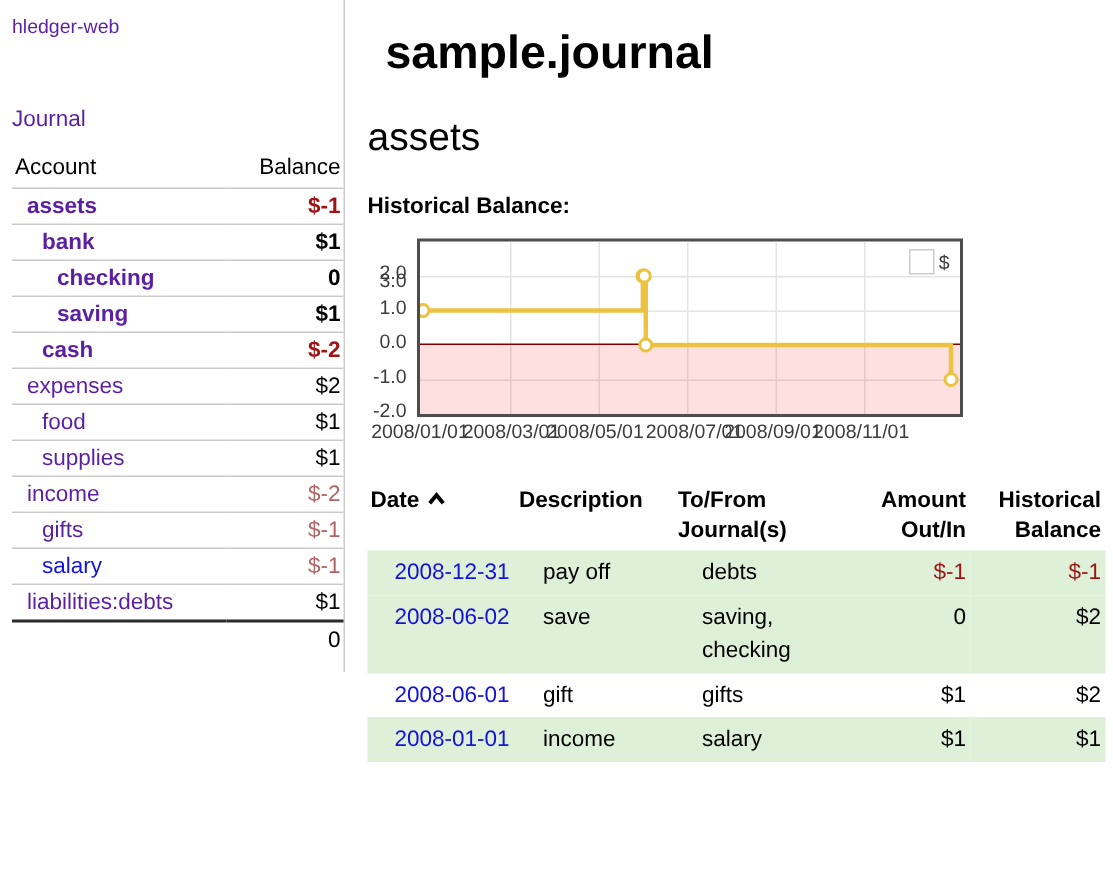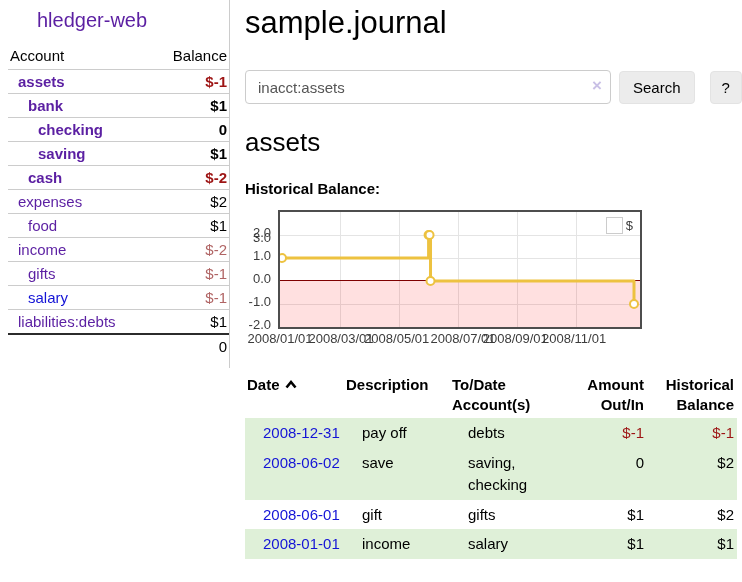--- a/index.html
+++ b/index.html
@@ -6,38 +6,38 @@
   body{
     width:742px;height:582px;overflow:hidden;
     font-family:"Liberation Sans","DejaVu Sans",sans-serif;
     color:#000;font-size:15px;
     -webkit-font-smoothing:antialiased;
   }
   .app{display:flex;align-items:flex-start;width:742px;}
 
   
   .sidebar{width:232px;box-sizing:border-box;padding:9px 0 10px 8px;border-right:1px solid var(--divider);}
-  .app-title{color:var(--purple);font-size:20px;text-decoration:none;display:inline-block;cursor:pointer;margin-left:29px;}
+  .app-title{color:var(--purple);font-size:13px;text-decoration:none;display:inline-block;cursor:pointer;}
   .nav{margin-top:45px;}
   .nav a{color:var(--purple);text-decoration:none;cursor:pointer;}
   table.accounts{border-collapse:collapse;width:221px;margin-top:13px;font-size:15px;}
   table.accounts th{font-weight:normal;text-align:left;padding:2px 0 5px 2px;}
   table.accounts th.bal{text-align:right;padding-right:2px;}
   table.accounts td{border-top:1px solid #ccc;padding:3px 0;height:17px;}
   table.accounts td.bal{text-align:right;padding-right:2px;white-space:nowrap;}
   table.accounts tr.bold td{font-weight:bold;}
   table.accounts a{color:var(--purple);text-decoration:none;cursor:pointer;}
   table.accounts a.blue{color:var(--blue);}
   .tone-strong-negative{color:var(--negStrong);}
   .tone-faded-negative{color:var(--negFaded);}
   table.accounts tr.total td{border-top:2px solid #2b2b2b;font-weight:normal;}
 
   
   .main{flex:1;padding:4px 7px 0 15px;box-sizing:border-box;}
-  h1.page-title{font-size:31px;font-weight:400;margin:0;line-height:1.2;letter-spacing:0;}
+  h1.page-title{font-size:31px;font-weight:700;margin:12px;line-height:1.2;letter-spacing:0;}
   .search-row{margin-top:29px;display:flex;align-items:center;}
   .search-box{position:relative;width:366px;}
   .search-box input{
     width:100%;box-sizing:border-box;height:34px;border:1px solid #ccc;border-radius:4px;
     padding:6px 26px 6px 12px;font-size:15px;color:#555;outline:none;
     font-family:"Liberation Sans","DejaVu Sans",sans-serif;
   }
   .clear-x{position:absolute;right:9px;top:7px;color:#c9c0e6;font-size:17px;font-weight:bold;cursor:pointer;line-height:1.1;}
   .btn{
     margin-left:8px;background:#ececec;border:1px solid #e3e3e3;border-radius:4px;
@@ -80,20 +80,23 @@
   col.c-date{width:99px;} col.c-desc{width:106px;} col.c-acct{width:116px;}
   col.c-amt{width:81px;} col.c-bal{width:90px;}
 </style>
 </head>
 <body>
 
 <div class="app">
 
   <aside class="sidebar">
     <a class="app-title">hledger-web</a>
+    <div class="nav">
+      <a>Journal</a>
+    </div>
     <table class="accounts">
       <thead>
         <tr>
           <th>Account</th>
           <th class="bal">Balance</th>
         </tr>
       </thead>
       <tbody id="accounts-body">
           <tr class="bold">
             <td style="padding-left: 10px;"><a>assets</a></td>
@@ -114,20 +117,24 @@
           <tr class="bold">
             <td style="padding-left: 20px;"><a>cash</a></td>
             <td class="bal tone-strong-negative">$-2</td>
           </tr>
           <tr>
             <td style="padding-left: 10px;"><a>expenses</a></td>
             <td class="bal tone-normal">$2</td>
           </tr>
           <tr>
             <td style="padding-left: 20px;"><a>food</a></td>
+            <td class="bal tone-normal">$1</td>
+          </tr>
+          <tr>
+            <td style="padding-left: 20px;"><a>supplies</a></td>
             <td class="bal tone-normal">$1</td>
           </tr>
           <tr>
             <td style="padding-left: 10px;"><a>income</a></td>
             <td class="bal tone-faded-negative">$-2</td>
           </tr>
           <tr>
             <td style="padding-left: 20px;"><a>gifts</a></td>
             <td class="bal tone-faded-negative">$-1</td>
           </tr>
@@ -145,28 +152,20 @@
           <td></td>
           <td class="bal">0</td>
         </tr>
       </tfoot>
     </table>
   </aside>
 
   <main class="main">
     <h1 class="page-title">sample.journal</h1>
 
-    <div class="search-row">
-      <div class="search-box">
-        <input type="text" value="inacct:assets" style="">
-        <span class="clear-x">×</span>
-      </div>
-      <button class="btn">Search</button>
-      <button class="btn help">?</button>
-    </div>
 
     <h2 class="acct-heading">assets</h2>
     <div class="chart-title">Historical Balance:</div>
 
     <div class="chart">
       <div id="ylabels">
           <div class="ylabel" style="top: -7px; margin-top: 28px;">3.0</div>
           <div class="ylabel" style="top: 16px;">2.0</div>
           <div class="ylabel" style="top: 39px;">1.0</div>
           <div class="ylabel" style="top: 62px;">0.0</div>
@@ -216,21 +215,21 @@
           <col class="c-acct">
           <col class="c-amt">
           <col class="c-bal">
       </colgroup>
       <thead>
           <tr id="register-head">
             <th>Date<svg width="12" height="11" class="sort-icon">
                 <polyline points="1.5,8.5 6,3 10.5,8.5" fill="none" stroke="#000" stroke-width="2.6"></polyline>
               </svg></th>
             <th>Description</th>
-            <th>To/Date Account(s)</th>
+            <th>To/From Journal(s)</th>
             <th class="num">Amount Out/In</th>
             <th class="num">Historical Balance</th>
           </tr>
         </thead>
       <tbody id="register-body">
           <tr class="green">
             <td><a>2008-12-31</a></td>
             <td>pay off</td>
             <td>debts</td>
             <td class="num neg">$-1</td>

